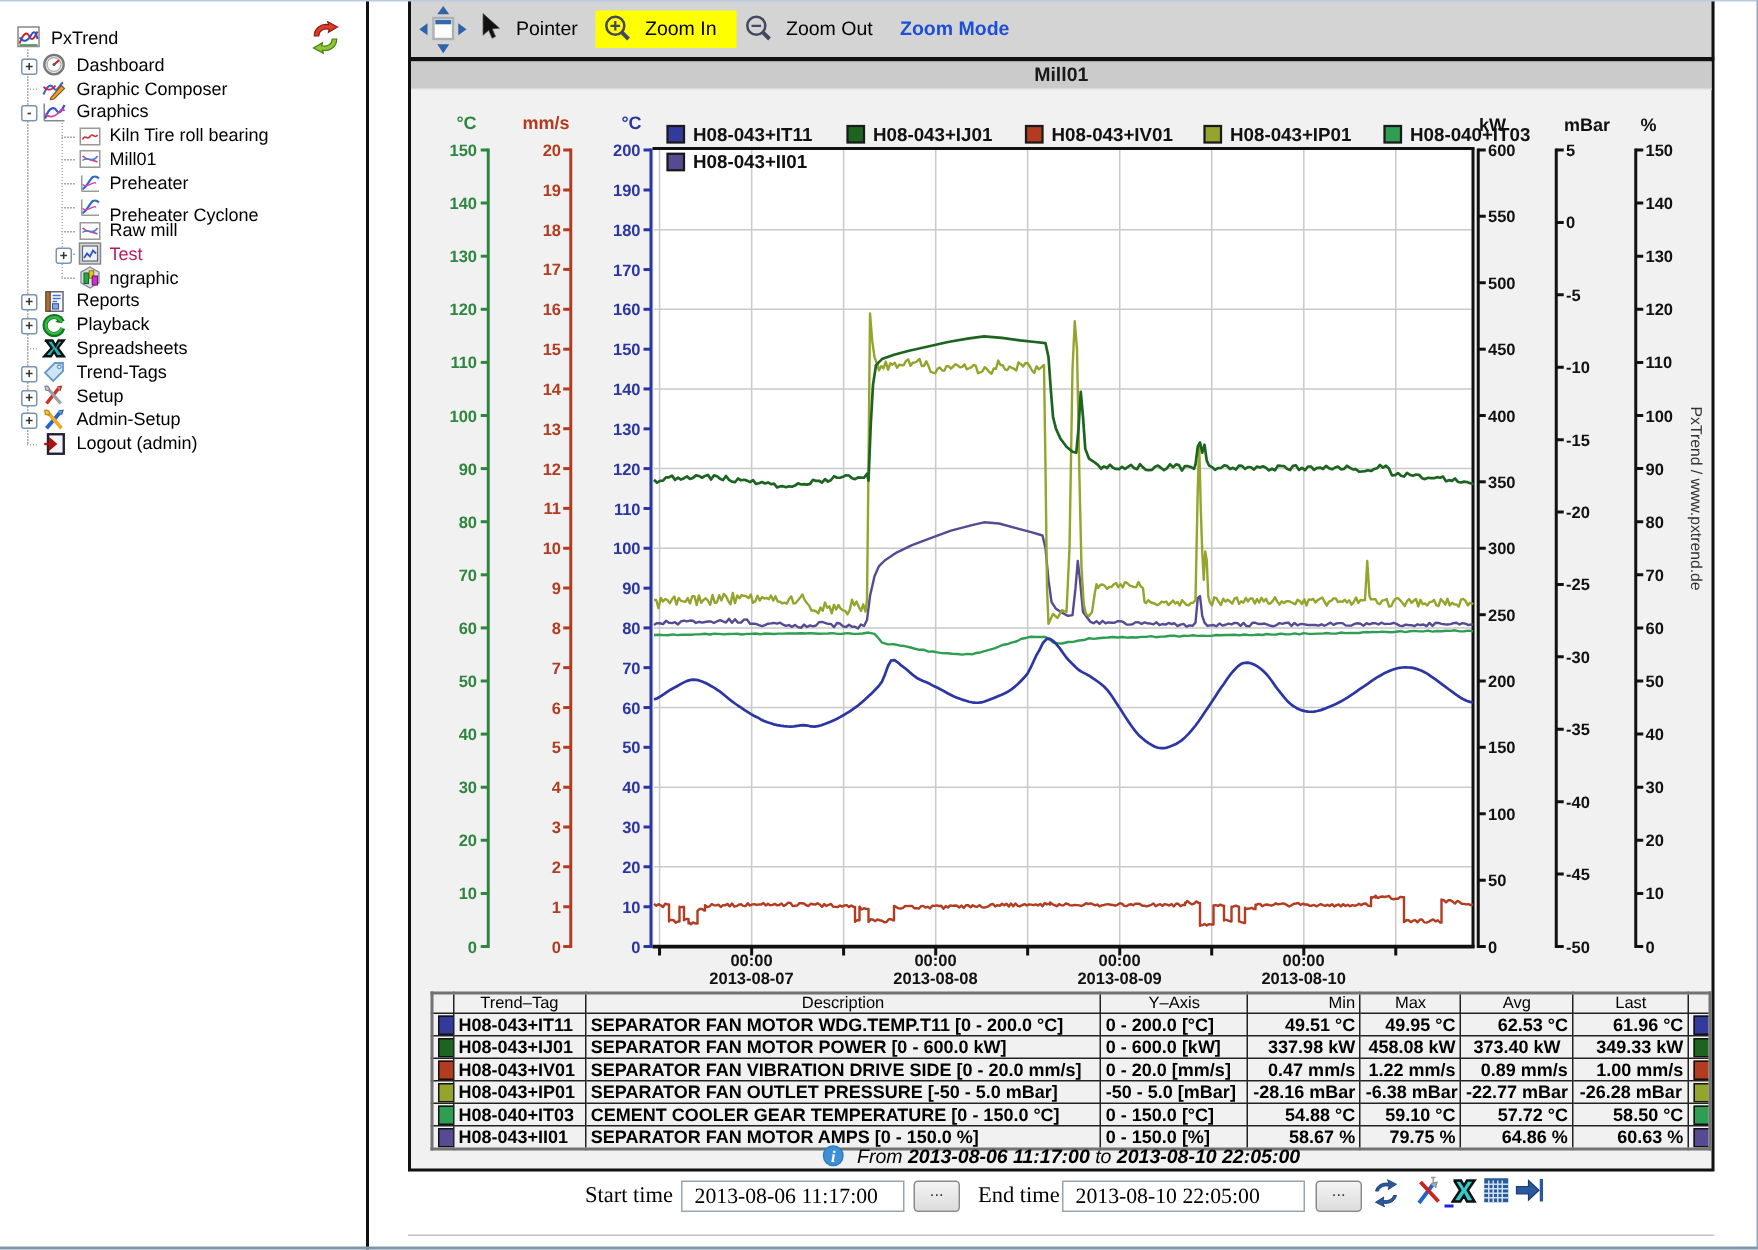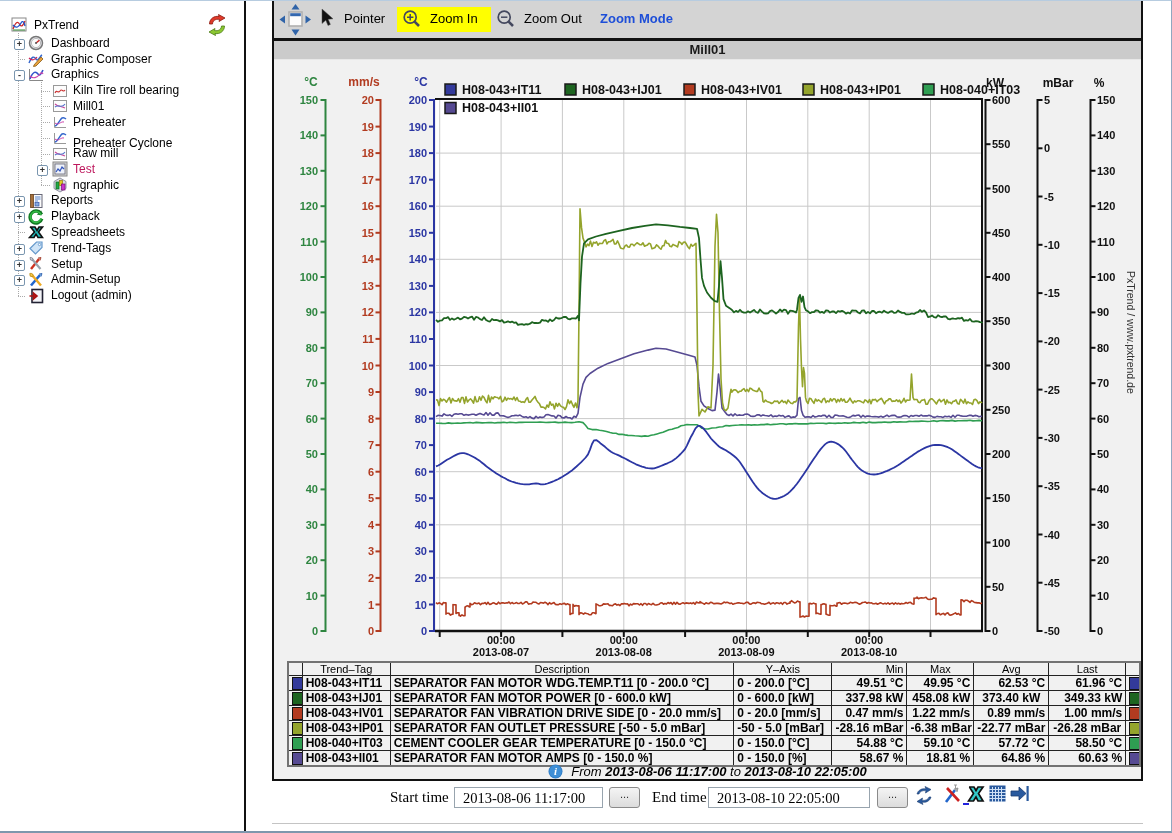--- a/index.html
+++ b/index.html
@@ -584,21 +584,21 @@
         </td>
       </tr>
       <tr style="font-weight:bold;font-size:12px">
         <td style="border:1px solid #222;padding:0 3px;height:12.1px;overflow:hidden;white-space:nowrap">
           <div style="width:11px;height:11px;background:#564a92;border:1px solid #111;margin:0 auto"></div>
         </td>
         <td style="border:1px solid #222;padding:0 3px;height:12.1px;overflow:hidden;white-space:nowrap">H08-043+II01</td>
         <td style="border:1px solid #222;padding:0 3px;height:12.1px;overflow:hidden;white-space:nowrap">SEPARATOR FAN MOTOR AMPS [0 - 150.0 %]</td>
         <td style="border:1px solid #222;padding:0 3px;height:12.1px;overflow:hidden;white-space:nowrap">0 - 150.0 [%]</td>
         <td style="border:1px solid #222;padding:0 3px;height:12.1px;overflow:hidden;white-space:nowrap;text-align:right">58.67 %</td>
-        <td style="border:1px solid #222;padding:0 3px;height:12.1px;overflow:hidden;white-space:nowrap;text-align:right">18.81 %</td>
+        <td style="border:1px solid #222;padding:0 3px;height:12.1px;overflow:hidden;white-space:nowrap;text-align:right">79.75 %</td>
         <td style="border:1px solid #222;padding:0 3px;height:12.1px;overflow:hidden;white-space:nowrap;text-align:right">64.86 %</td>
         <td style="border:1px solid #222;padding:0 3px;height:12.1px;overflow:hidden;white-space:nowrap;text-align:right">60.63 %</td>
         <td style="border:1px solid #222;padding:0 3px;height:12.1px;overflow:hidden;white-space:nowrap">
           <div style="width:11px;height:11px;background:#564a92;border:1px solid #111;margin:0 auto"></div>
         </td>
       </tr>
     </tbody>
   </table>
 
 <div style="position:absolute;left:272px;top:762px;width:871px;height:19px;text-align:center;font-family:'Liberation Sans',sans-serif">

